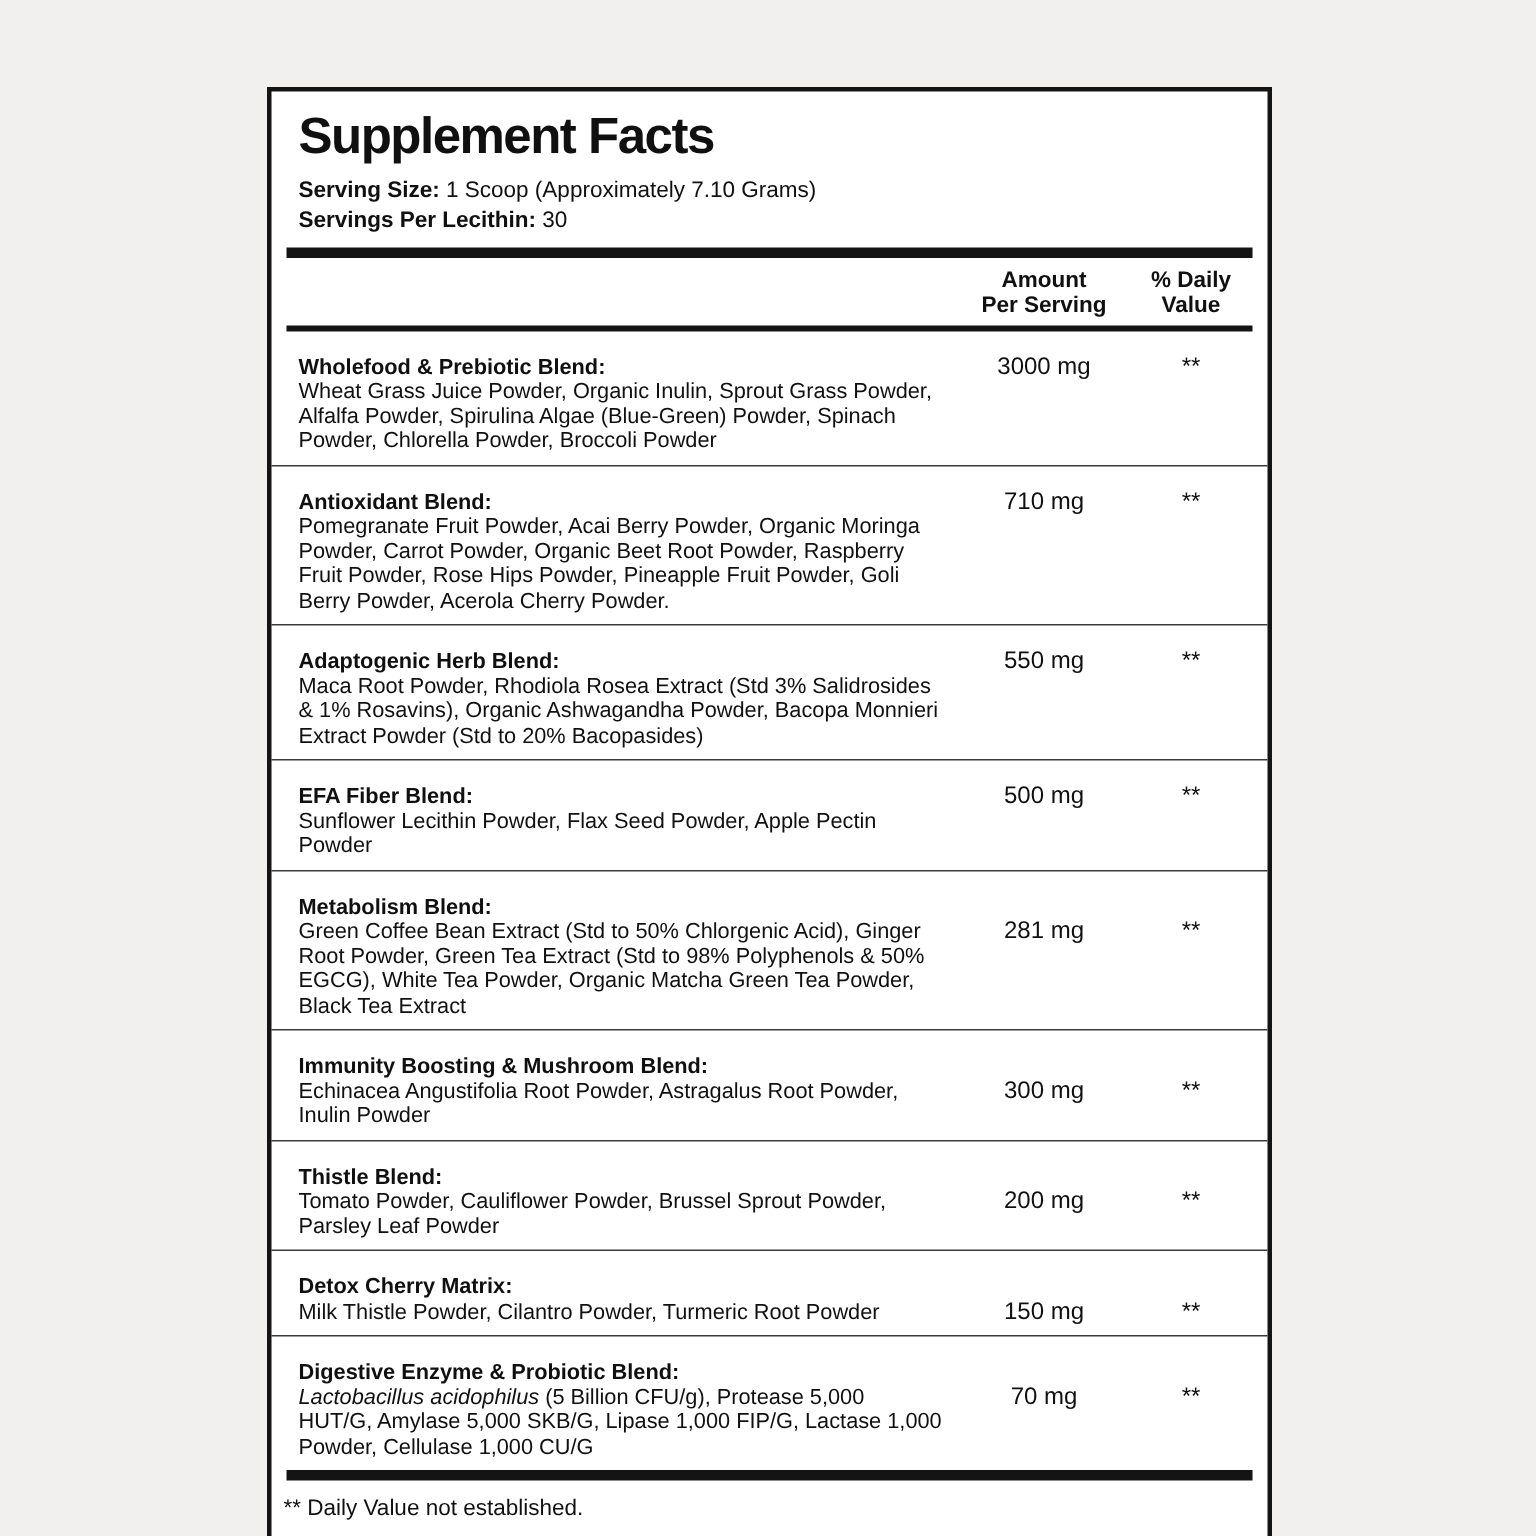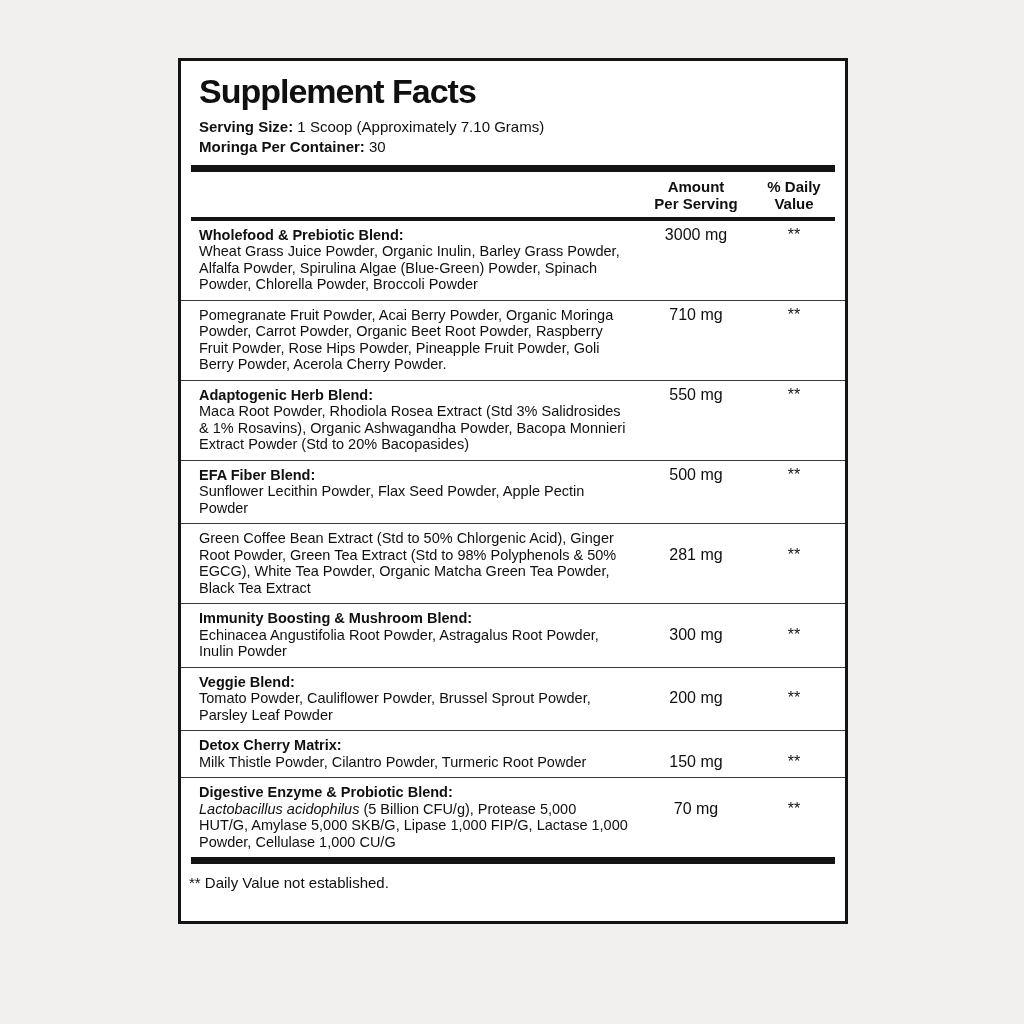--- a/index.html
+++ b/index.html
@@ -55,21 +55,21 @@
     font-weight:bold;
     line-height:17px;
     text-align:center;
     white-space:pre-line;
   }
   .colhead.amt{width:118px;}
   .colhead.dv{width:78px;}
   .rows{}
   .row{
     display:flex;
-    padding:6px 12px 7px 12px;
+    padding:16px 12px 7px 12px;
   }
   .row + .row{border-top:1.5px solid var(--rule);}
   .row-text{
     flex:1;
     padding-left:6px;
     padding-right:8px;
     font-size:14.5px;
     line-height:16.5px;
   }
   .row-name{font-weight:bold;}
@@ -87,47 +87,48 @@
   }
 </style>
 </head>
 <body>
 
 <div class="label-box">
 
   <div class="head">
     <div class="title">Supplement Facts</div>
     <div class="serving-line"><b>Serving Size:</b><span> 1 Scoop (Approximately 7.10 Grams)</span></div>
-    <div class="serving-line"><b>Moringa Per Container:</b><span> 30</span></div>
+    <div class="serving-line"><b>Servings Per Lecithin:</b><span> 30</span></div>
   </div>
 
   <div class="bar bar-thick"></div>
 
   <div class="col-headers">
     <div class="spacer"></div>
     <div class="colhead amt">Amount
 Per Serving</div>
     <div class="colhead dv">% Daily
 Value</div>
   </div>
 
   <div class="bar bar-med"></div>
 
   <div class="rows" id="rows">
   <div class="row">
     <div class="row-text">
       <div class="row-name">Wholefood &amp; Prebiotic Blend:</div>
-      <div class="row-ingredients">Wheat Grass Juice Powder, Organic Inulin, Barley Grass Powder, Alfalfa Powder, Spirulina Algae (Blue-Green) Powder, Spinach Powder, Chlorella Powder, Broccoli Powder</div>
+      <div class="row-ingredients">Wheat Grass Juice Powder, Organic Inulin, Sprout Grass Powder, Alfalfa Powder, Spirulina Algae (Blue-Green) Powder, Spinach Powder, Chlorella Powder, Broccoli Powder</div>
     </div>
     <div class="col amt row-amount">3000 mg</div>
     <div class="col dv row-dv">**</div>
   </div>
 
   <div class="row">
     <div class="row-text">
+      <div class="row-name">Antioxidant Blend:</div>
       <div class="row-ingredients">Pomegranate Fruit Powder, Acai Berry Powder, Organic Moringa Powder, Carrot Powder, Organic Beet Root Powder, Raspberry Fruit Powder, Rose Hips Powder, Pineapple Fruit Powder, Goli Berry Powder, Acerola Cherry Powder.</div>
     </div>
     <div class="col amt row-amount">710 mg</div>
     <div class="col dv row-dv">**</div>
   </div>
 
   <div class="row">
     <div class="row-text">
       <div class="row-name">Adaptogenic Herb Blend:</div>
       <div class="row-ingredients">Maca Root Powder, Rhodiola Rosea Extract (Std 3% Salidrosides &amp; 1% Rosavins), Organic Ashwagandha Powder, Bacopa Monnieri Extract Powder (Std to 20% Bacopasides)</div>
@@ -140,38 +141,39 @@
     <div class="row-text">
       <div class="row-name">EFA Fiber Blend:</div>
       <div class="row-ingredients">Sunflower Lecithin Powder, Flax Seed Powder, Apple Pectin Powder</div>
     </div>
     <div class="col amt row-amount">500 mg</div>
     <div class="col dv row-dv">**</div>
   </div>
 
   <div class="row">
     <div class="row-text">
+      <div class="row-name">Metabolism Blend:</div>
       <div class="row-ingredients">Green Coffee Bean Extract (Std to 50% Chlorgenic Acid), Ginger Root Powder, Green Tea Extract (Std to 98% Polyphenols &amp; 50% EGCG), White Tea Powder, Organic Matcha Green Tea Powder, Black Tea Extract</div>
     </div>
     <div class="col amt row-amount amt-line2">281 mg</div>
     <div class="col dv row-dv amt-line2">**</div>
   </div>
 
   <div class="row">
     <div class="row-text">
       <div class="row-name">Immunity Boosting &amp; Mushroom Blend:</div>
       <div class="row-ingredients">Echinacea Angustifolia Root Powder, Astragalus Root Powder, Inulin Powder</div>
     </div>
     <div class="col amt row-amount amt-line2">300 mg</div>
     <div class="col dv row-dv amt-line2">**</div>
   </div>
 
   <div class="row">
     <div class="row-text">
-      <div class="row-name">Veggie Blend:</div>
+      <div class="row-name">Thistle Blend:</div>
       <div class="row-ingredients">Tomato Powder, Cauliflower Powder, Brussel Sprout Powder, Parsley Leaf Powder</div>
     </div>
     <div class="col amt row-amount amt-line2">200 mg</div>
     <div class="col dv row-dv amt-line2">**</div>
   </div>
 
   <div class="row">
     <div class="row-text">
       <div class="row-name">Detox Cherry Matrix:</div>
       <div class="row-ingredients">Milk Thistle Powder, Cilantro Powder, Turmeric Root Powder</div>

